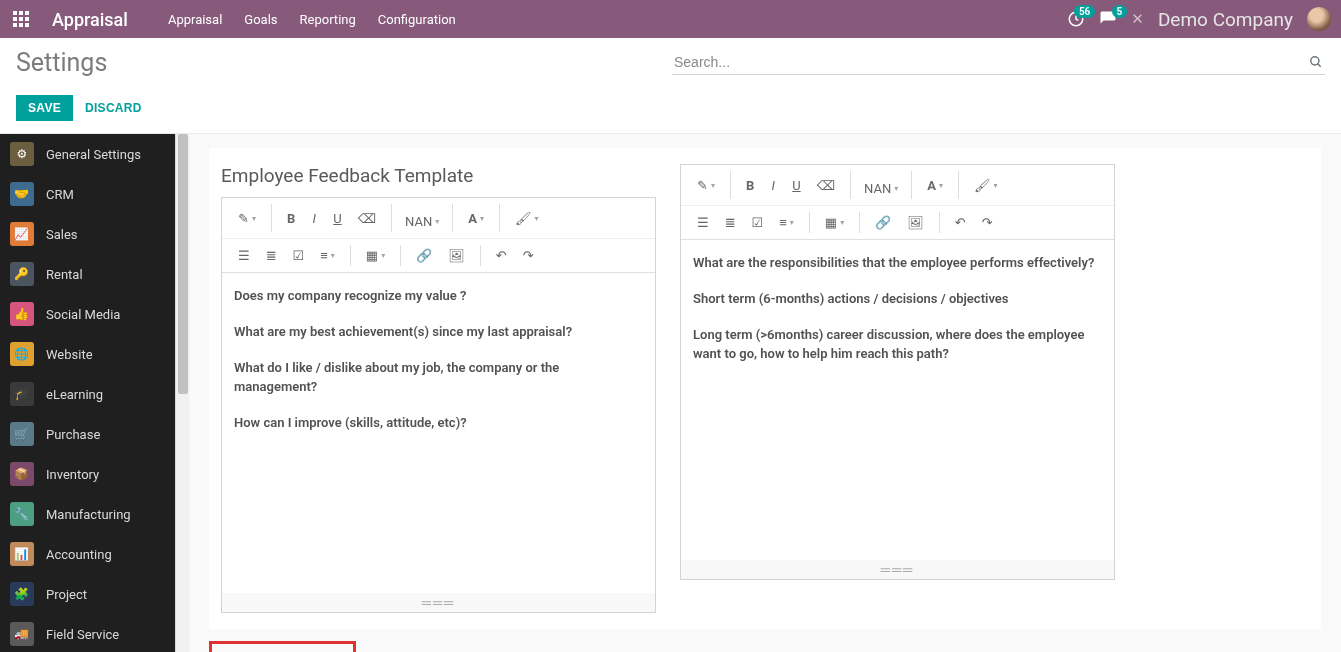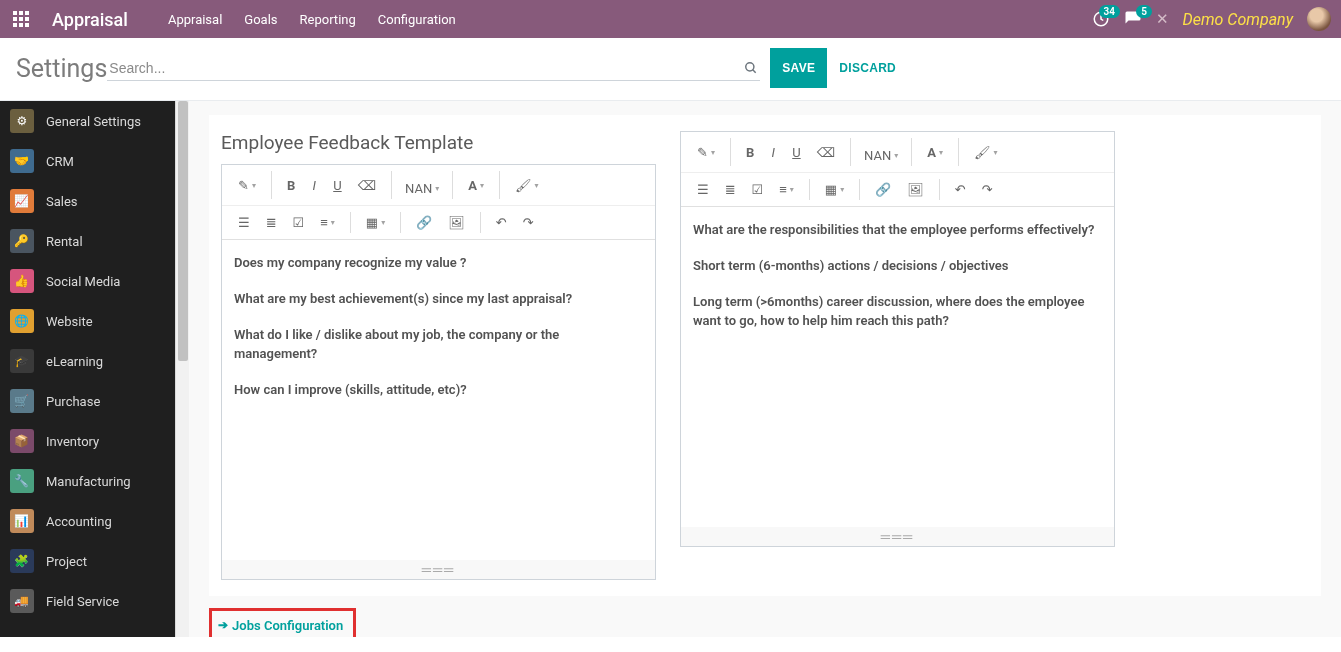--- a/index.html
+++ b/index.html
@@ -8,33 +8,33 @@
 
 .topnav { background: #875a7b; color: #fff; height: 38px; display: flex; align-items: center; padding: 0 10px; }
 .apps-icon { width: 22px; height: 22px; display: inline-flex; align-items: center; justify-content: center; cursor: pointer; margin-right: 20px; }
 .brand { font-size: 18px; font-weight: 500; margin-right: 40px; }
 .nav-menu { display: flex; gap: 22px; }
 .nav-item { color: #fff; font-size: 13px; cursor: pointer; }
 .topnav-right { margin-left: auto; display: flex; align-items: center; gap: 14px; }
 .badge-wrap { position: relative; display: inline-flex; align-items: center; justify-content: center; cursor: pointer; }
 .badge { position: absolute; top: -5px; right: -10px; background: #00a09d; color: #fff; font-size: 10px; font-weight: 600; padding: 1px 5px; border-radius: 8px; }
 .close-x { color: #d4bcc8; font-size: 15px; cursor: pointer; }
-.company-name { color: #fde047; font-size: 16px; cursor: pointer; font-style: italic; }
+.company-name { color: #e5e5e5; font-size: 19px; cursor: pointer; }
 .avatar { width: 24px; height: 24px; border-radius: 50%; background: radial-gradient(circle at 40% 35%, #e8c8a8 30%, #7a5540 70%); cursor: pointer; }
 
 
-.control-panel { padding: 10px 16px 12px 16px; border-bottom: 1px solid #e9ecef; display: flex; flex-direction: row; gap: 10px; }
+.control-panel { padding: 10px 16px 12px 16px; border-bottom: 1px solid #e9ecef; display: flex; flex-direction: column; gap: 18px; }
 .cp-top { display: flex; align-items: center; }
 .breadcrumb-title { font-size: 25px; color: #7c7c7c; font-weight: 400; }
 .search-wrap { margin-left: auto; width: 653px; border-bottom: 1px solid #ced4da; display: flex; align-items: center; }
 .search-input { border: none; outline: none; font-size: 14px; padding: 4px 2px; flex: 1; color: #ef4444; }
 .search-input::placeholder { color: #8a8a8a; }
 .search-icon-btn { cursor: pointer; color: #6c757d; padding-right: 2px; }
 .cp-buttons { display: flex; gap: 12px; align-items: center; }
-.btn-save { background: #00a09d; color: #fff; border: none; padding: 13px 12px; font-size: 12px; font-weight: 600; cursor: pointer; letter-spacing: 0.3px; }
+.btn-save { background: #00a09d; color: #fff; border: none; padding: 6px 12px; font-size: 12px; font-weight: 600; cursor: pointer; letter-spacing: 0.3px; }
 .btn-discard { background: none; border: none; color: #00a09d; font-size: 12px; font-weight: 600; cursor: pointer; letter-spacing: 0.3px; }
 
 
 .body-wrap { display: flex; height: calc(100% - 38px - 78px); }
 
 
 .sidebar-outer { width: 189px; background: #fff; position: relative; }
 .sidebar { width: 175px; background: #1f1f1f; height: 100%; overflow-y: auto; }
 .sidebar-scroll { position: absolute; right: 0; top: 0; width: 14px; height: 100%; background: #f1f1f1; border-left: 1px solid #dadada; }
 .sidebar-thumb { position: absolute; top: 0; left: 2px; width: 10px; height: 260px; background: #c1c1c1; border-radius: 2px; }
@@ -87,21 +87,21 @@
     <span class="nav-item">Goals</span>
     <span class="nav-item">Reporting</span>
     <span class="nav-item">Configuration</span>
   </div>
   <div class="topnav-right">
     <span class="badge-wrap">
       <svg width="18" height="18" viewBox="0 0 24 24" fill="none" stroke="#fff" stroke-width="2">
           <circle cx="12" cy="12" r="9"></circle>
           <path d="M12 7v5l3 2"></path>
         </svg>
-      <span class="badge">34</span>
+      <span class="badge">56</span>
     </span>
     <span class="badge-wrap">
       <svg width="18" height="18" viewBox="0 0 24 24" fill="#fff">
           <path d="M20 2H4a2 2 0 0 0-2 2v14l4-4h14a2 2 0 0 0 2-2V4a2 2 0 0 0-2-2z"></path>
         </svg>
       <span class="badge">5</span>
     </span>
     <span class="close-x">✕</span>
     <span class="company-name">Demo Company</span>
     <span class="avatar"></span>

